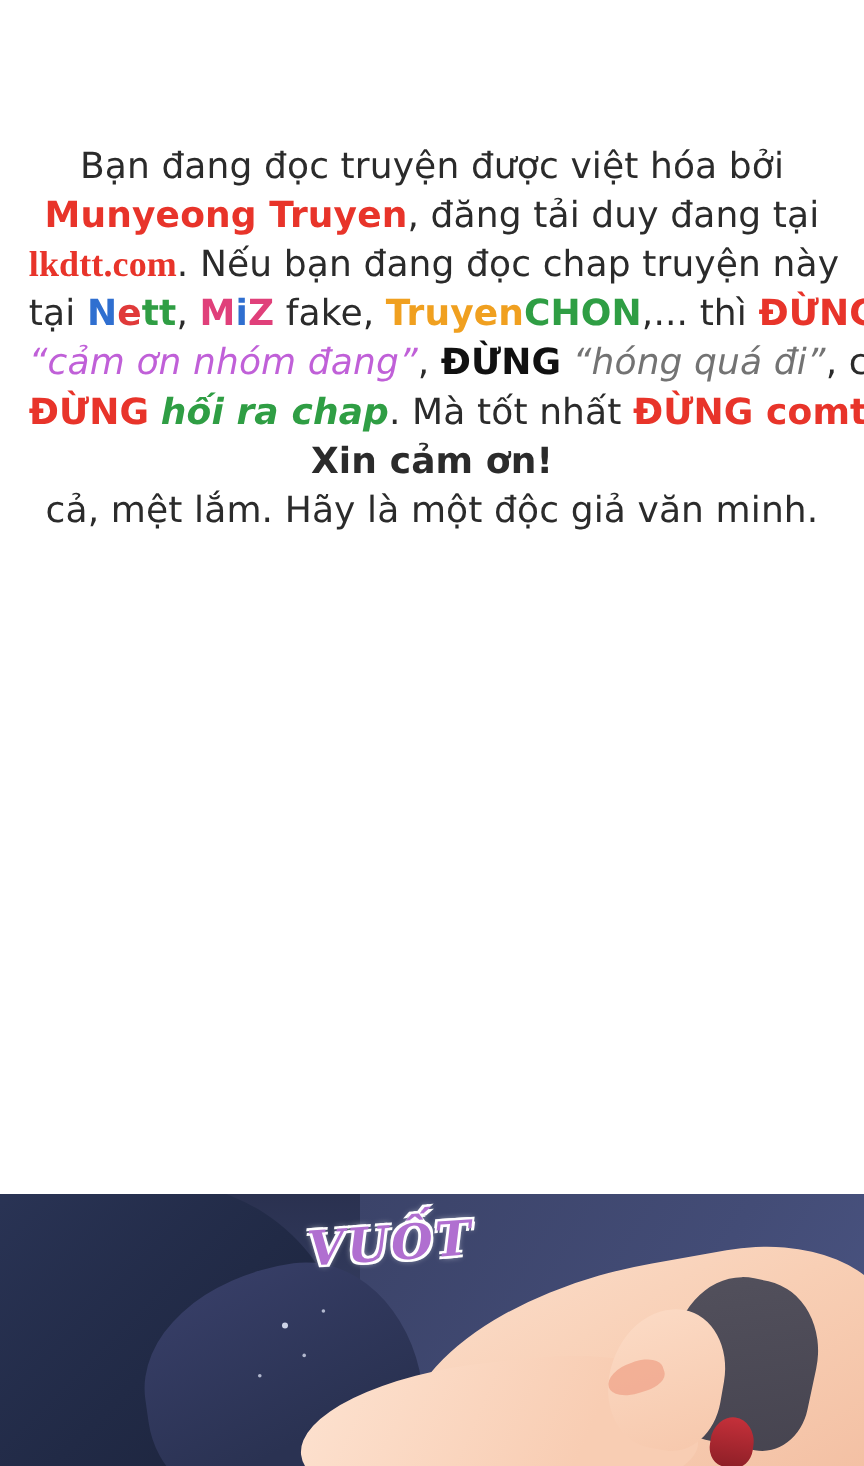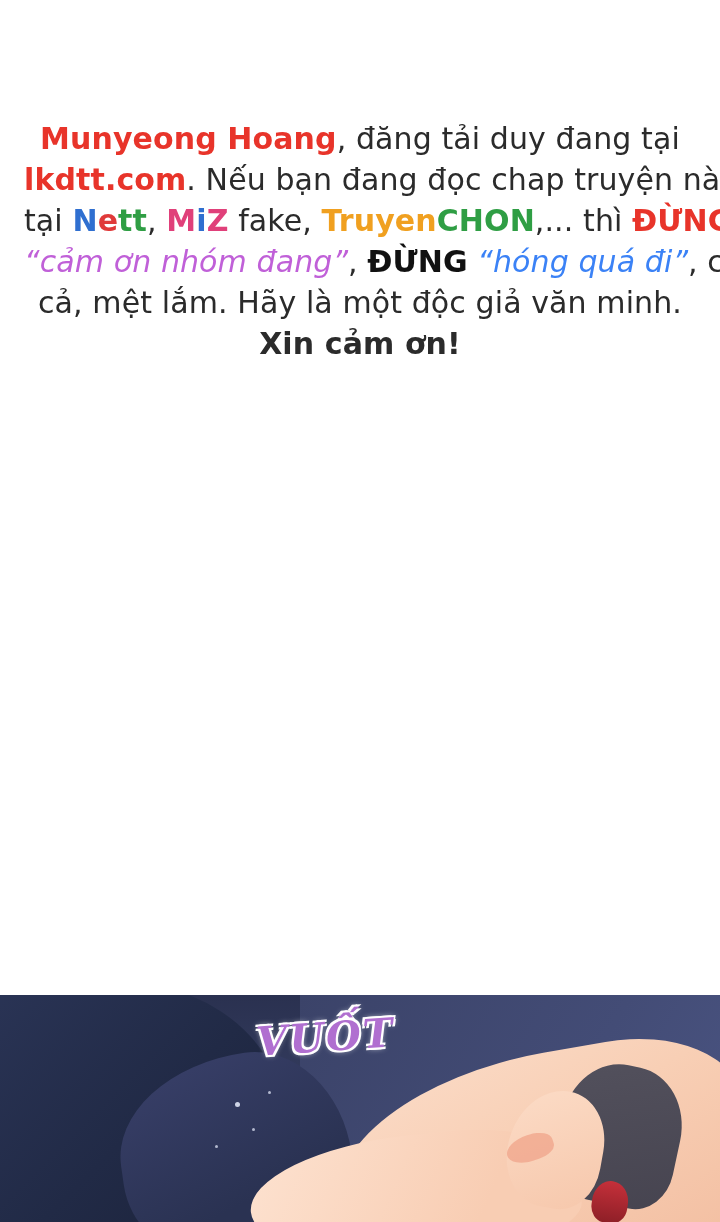--- a/index.html
+++ b/index.html
@@ -149,26 +149,28 @@
       -2px -2px 0 #fff, 2px -2px 0 #fff,
       -2px  2px 0 #fff, 2px  2px 0 #fff,
       0 0 6px #ffffff;
     transform: rotate(-4deg);
   }
 </style>
 </head>
 <body>
 
 <div class="notice" id="notice">
-    <div class="ln"><span class="bold" style="color: rgb(232, 52, 42);">Munyeong Hoang</span><span style="color: rgb(43, 43, 43);">, đăng tải duy đang tại</span></div>
-    <div class="ln"><span class="bold" style="color: rgb(232, 52, 42);">lkdtt.com</span><span style="color: rgb(43, 43, 43);">. Nếu bạn đang đọc chap truyện này</span></div>
+    <div class="ln"><span style="color: rgb(43, 43, 43);">Bạn đang đọc truyện được việt hóa bởi</span></div>
+    <div class="ln"><span class="bold" style="color: rgb(232, 52, 42);">Munyeong Truyen</span><span style="color: rgb(43, 43, 43);">, đăng tải duy đang tại</span></div>
+    <div class="ln"><span class="bold" style="color: rgb(232, 52, 42); font-family: Liberation Serif, serif;">lkdtt.com</span><span style="color: rgb(43, 43, 43);">. Nếu bạn đang đọc chap truyện này</span></div>
     <div class="ln"><span style="color: rgb(43, 43, 43);">tại </span><span class="bold" style="color: rgb(47, 111, 208);">N</span><span class="bold" style="color: rgb(224, 58, 58);">e</span><span class="bold" style="color: rgb(47, 158, 68);">t</span><span class="bold" style="color: rgb(47, 158, 68);">t</span><span style="color: rgb(43, 43, 43);">, </span><span class="bold" style="color: rgb(224, 64, 122);">M</span><span class="bold" style="color: rgb(47, 111, 208);">i</span><span class="bold" style="color: rgb(224, 64, 122);">Z</span><span style="color: rgb(43, 43, 43);"> fake, </span><span class="bold" style="color: rgb(240, 160, 32);">Truyen</span><span class="bold" style="color: rgb(47, 158, 68);">CHON</span><span style="color: rgb(43, 43, 43);">,... thì </span><span class="bold" style="color: rgb(232, 52, 42);">ĐỪNG</span></div>
-    <div class="ln"><span class="ital" style="color: rgb(192, 96, 216);">“cảm ơn nhóm đang”</span><span style="color: rgb(43, 43, 43);">, </span><span class="bold" style="color: rgb(17, 17, 17);">ĐỪNG</span><span style="color: rgb(43, 43, 43);"> </span><span class="ital" style="color: #3b82f6; margin-top: 31px;">“hóng quá đi”</span><span style="color: rgb(43, 43, 43);">, cũng</span></div>
+    <div class="ln"><span class="ital" style="color: rgb(192, 96, 216);">“cảm ơn nhóm đang”</span><span style="color: rgb(43, 43, 43);">, </span><span class="bold" style="color: rgb(17, 17, 17);">ĐỪNG</span><span style="color: rgb(43, 43, 43);"> </span><span class="ital" style="color: #737373; margin-top: 31px;">“hóng quá đi”</span><span style="color: rgb(43, 43, 43);">, cũng</span></div>
+    <div class="ln"><span class="bold" style="color: rgb(232, 52, 42);">ĐỪNG</span><span style="color: rgb(43, 43, 43);"> </span><span class="bold ital" style="color: rgb(47, 158, 68);">hối ra chap</span><span style="color: rgb(43, 43, 43);">. Mà tốt nhất </span><span class="bold" style="color: rgb(232, 52, 42);">ĐỪNG comt</span></div>
+    <div class="ln"><span class="bold" style="color: rgb(43, 43, 43);">Xin cảm ơn!</span></div>
     <div class="ln"><span style="color: rgb(43, 43, 43);">cả, mệt lắm. Hãy là một độc giả văn minh.</span></div>
-    <div class="ln"><span class="bold" style="color: rgb(43, 43, 43);">Xin cảm ơn!</span></div>
   </div>
 
 <div class="panel">
   <div class="panel-topline"></div>
   <div class="panel-bg"></div>
   <div class="bg-right"></div>
   <div class="hair-left"></div>
   <div class="hair-left2"></div>
   <div class="skin-main"></div>
   <div class="skin-arm"></div>

